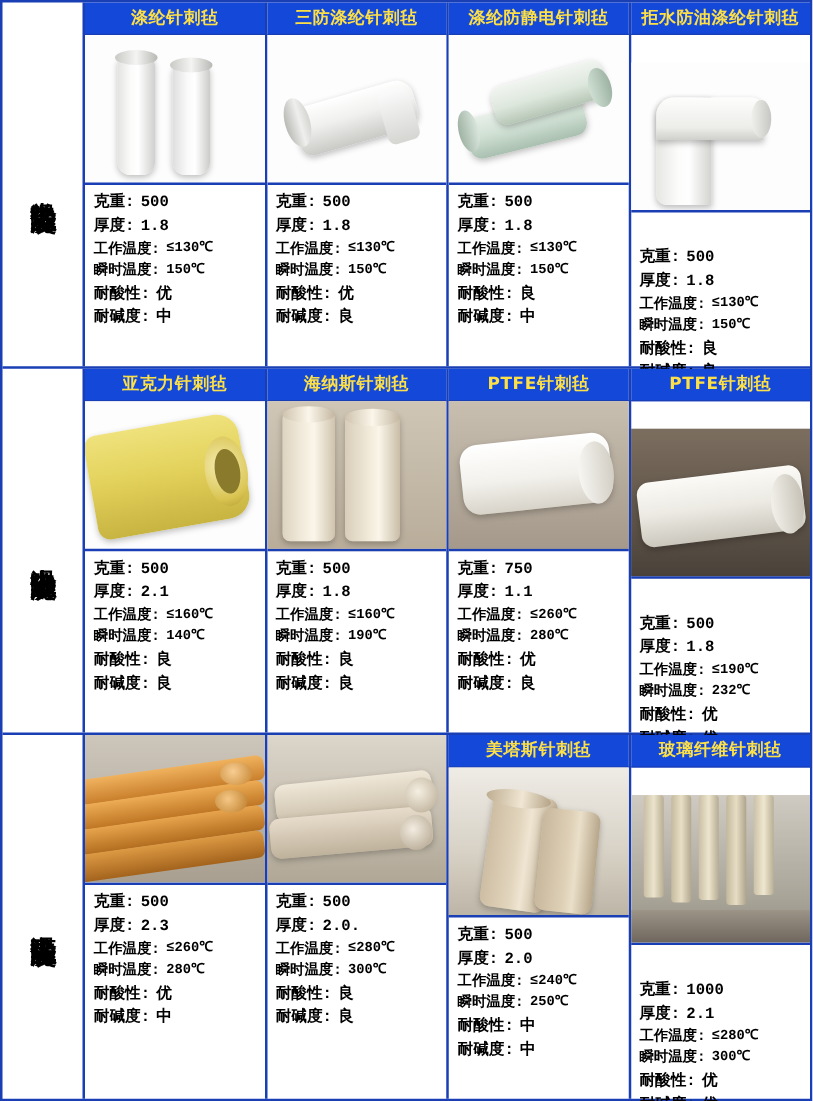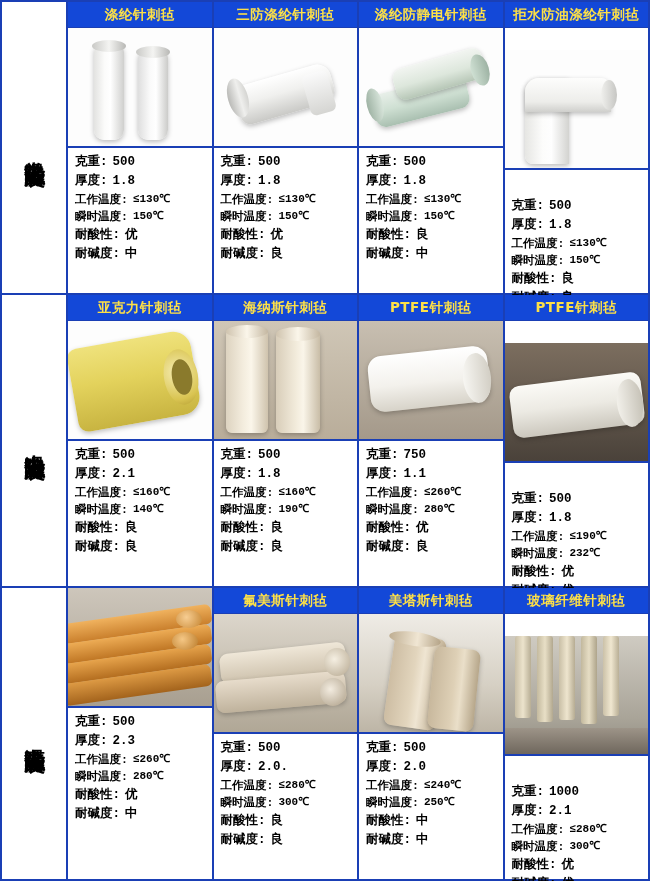--- a/index.html
+++ b/index.html
@@ -494,21 +494,20 @@
             </div>
           <div class="spec-row">
               <span class="spec-key">耐碱度:</span>
               <span class="spec-val">中</span>
             </div>
         </div>
       </div>
 
       <div class="card">
 
-        <div class="card-title">氟美斯针刺毡</div>
         <div class="card-photo">
           <div class="ph">
             <div style="position:absolute;inset:0;background:linear-gradient(180deg,#dcd6cb 0%,#b0a796 100%);"></div>
             <div class="tube shadow-soft" style="left:6px;top:34px;width:126px;height:30px;transform:rotate(-6deg);background:linear-gradient(180deg,#efe7d8,#cdc1ac);border-radius:8px;"></div>
             <div class="tube shadow-soft" style="left:2px;top:62px;width:130px;height:32px;transform:rotate(-5deg);background:linear-gradient(180deg,#e7dccb,#bfb29c);border-radius:8px;"></div>
             <div class="ring" style="left:110px;top:34px;width:26px;height:28px;background:radial-gradient(circle at 40% 40%,#f5efe2,#b6a890);"></div>
             <div class="ring" style="left:106px;top:64px;width:26px;height:28px;background:radial-gradient(circle at 40% 40%,#f3ece0,#ad9f88);"></div>
           </div>
         </div>
         <div class="card-specs">

